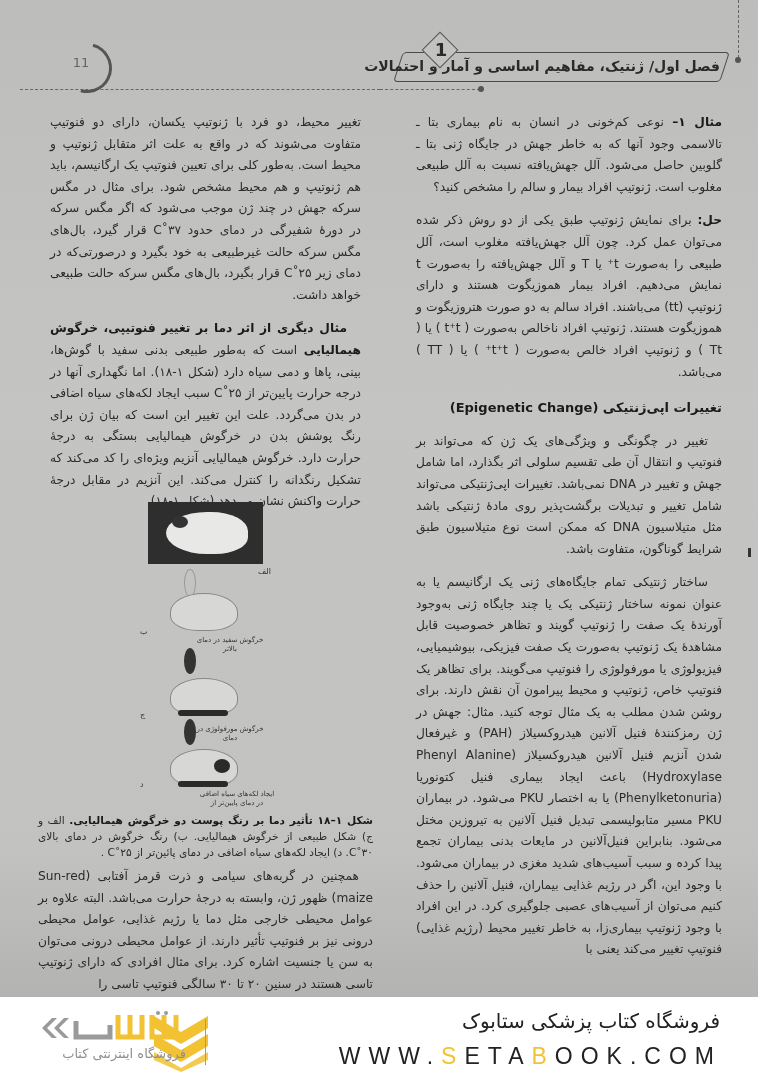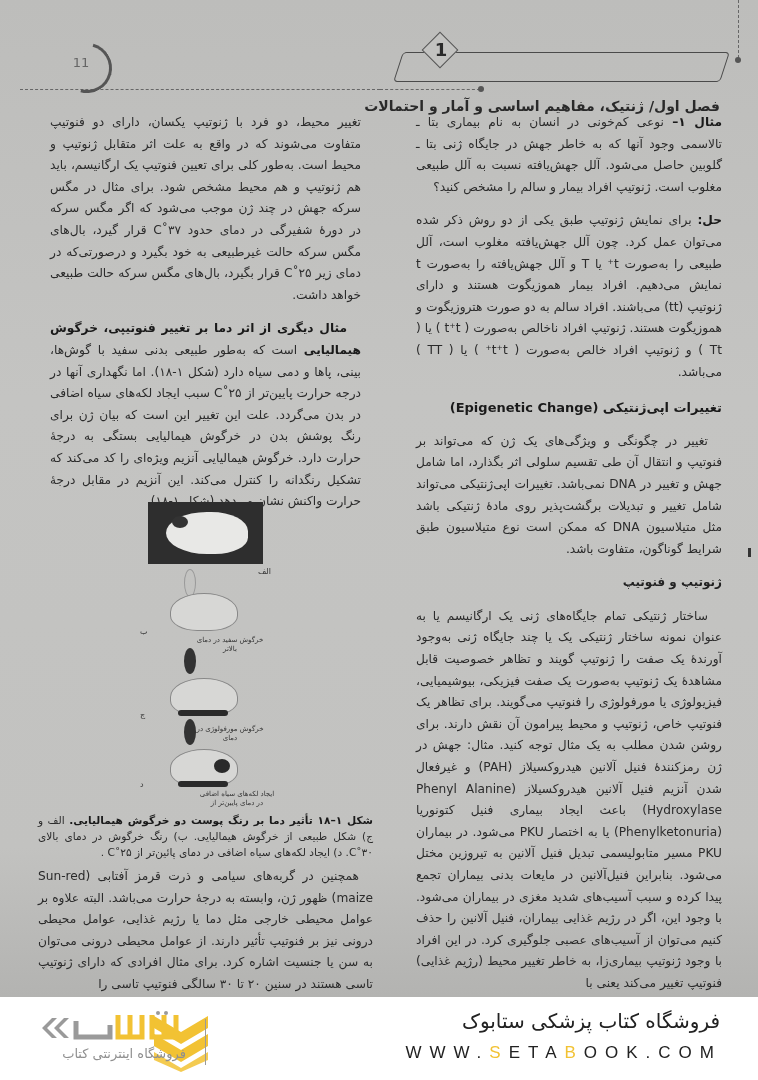--- a/index.html
+++ b/index.html
@@ -25,21 +25,21 @@
 
   
   .header-banner {
     position:absolute; left:398px; top:52px; width:325px; height:28px;
     border:1.6px solid #4a4a4a; border-radius:4px;
     transform:skewX(-18deg);
   }
   .header-title {
     position:absolute; left:420px; top:54px; width:300px; height:24px;
     direction:rtl; text-align:right; font-size:14px; font-weight:bold; color:#2a2a2a;
-    line-height:24px; white-space:nowrap;margin-top:40px;
+    line-height:24px; white-space:nowrap;
   }
   .chapter-diamond {
     position:absolute; left:427px; top:37px; width:24px; height:24px;
     border:1.6px solid #555; transform:rotate(45deg); background:#c2c2c0;
   }
   .chapter-num {
     position:absolute; left:427px; top:38px; width:28px; text-align:center;
     font-size:18px; font-weight:bold; color:#2a2a2a; line-height:24px;
   }
   .dashed-h { position:absolute; height:0; border-top:1.4px dashed #666; }
@@ -83,21 +83,21 @@
   .margin-mark { position:absolute; width:3px; height:9px; background:#333; }
 
   
   .footer {
     position:absolute; left:0; top:997px; width:758px; height:83px; background:#ffffff;
   }
   .footer-title {
     position:absolute; right:38px; top:12px; direction:rtl; font-size:20px; color:#222; white-space:nowrap;
   }
   .footer-url {
-    position:absolute; right:36px; top:46px; font-size:17px; letter-spacing:8px; color:#222;
+    position:absolute; right:36px; top:46px; font-size:23px; letter-spacing:8px; color:#222;
     font-family:"Liberation Sans", sans-serif; white-space:nowrap;
   }
   .footer-url .accent { color:#f2c233; }
   .logo-chevron { position:absolute; left:150px; top:13px; width:62px; height:62px; }
   .logo-sep { position:absolute; left:205px; top:22px; width:1px; height:46px; background:#9a9a9a; }
   .logo-wordmark { position:absolute; left:40px; top:14px; width:155px; height:34px; }
   .logo-sub {
     position:absolute; left:52px; top:49px; width:144px; direction:rtl; text-align:center;
     font-size:13px; color:#8f8f8f; white-space:nowrap;
   }
@@ -117,21 +117,20 @@
   <div class="dot" style="left:478px; top:86px;"></div>
   <div class="dashed-h" style="left:20px; top:89px; width:360px;"></div>
   <div class="page-num-ring"></div>
   <div class="page-num">11</div>
 
   <div class="col col-right rtl">
     <p><span class="bold">مثال ۱–</span> <span>نوعی کم‌خونی در انسان به نام بیماری بتا ـ تالاسمی وجود آنها که به خاطر جهش در جایگاه ژنی بتا ـ گلوبین حاصل می‌شود. آلل جهش‌یافته نسبت به آلل طبیعی مغلوب است. ژنوتیپ افراد بیمار و سالم را مشخص کنید؟</span></p>
     <p><span class="bold">حل:</span> <span>برای نمایش ژنوتیپ طبق یکی از دو روش ذکر شده می‌توان عمل کرد. چون آلل جهش‌یافته مغلوب است، آلل طبیعی را به‌صورت t⁺ یا T و آلل جهش‌یافته را به‌صورت t نمایش می‌دهیم. افراد بیمار هموزیگوت هستند و دارای ژنوتیپ (tt) می‌باشند. افراد سالم به دو صورت هتروزیگوت و هموزیگوت هستند. ژنوتیپ افراد ناخالص به‌صورت ( t⁺t ) یا ( Tt ) و ژنوتیپ افراد خالص به‌صورت ( t⁺t⁺ ) یا ( TT ) می‌باشد.</span></p>
     <p class="heading">تغییرات اپی‌ژنتیکی (Epigenetic Change)</p>
     <p class="indent">تغییر در چگونگی و ویژگی‌های یک ژن که می‌تواند بر فنوتیپ و انتقال آن طی تقسیم سلولی اثر بگذارد، اما شامل جهش و تغییر در DNA نمی‌باشد. تغییرات اپی‌ژنتیکی می‌تواند شامل تغییر و تبدیلات برگشت‌پذیر روی مادهٔ ژنتیکی باشد مثل متیلاسیون DNA که ممکن است نوع متیلاسیون طبق شرایط گوناگون، متفاوت باشد.</p>
-    <p class="subheading">ژنوتیپ و فنوتیپ</p>
     <p class="indent">ساختار ژنتیکی تمام جایگاه‌های ژنی یک ارگانیسم یا به عنوان نمونه ساختار ژنتیکی یک یا چند جایگاه ژنی به‌وجود آورندهٔ یک صفت را ژنوتیپ گویند و تظاهر خصوصیت قابل مشاهدهٔ یک ژنوتیپ به‌صورت یک صفت فیزیکی، بیوشیمیایی، فیزیولوژی یا مورفولوژی را فنوتیپ می‌گویند. برای تظاهر یک فنوتیپ خاص، ژنوتیپ و محیط پیرامون آن نقش دارند. برای روشن شدن مطلب به یک مثال توجه کنید. مثال: جهش در ژن رمزکنندهٔ فنیل آلانین هیدروکسیلاز (PAH) و غیرفعال شدن آنزیم فنیل آلانین هیدروکسیلاز (Phenyl Alanine Hydroxylase) باعث ایجاد بیماری فنیل کتونوریا (Phenylketonuria) یا به اختصار PKU می‌شود. در بیماران PKU مسیر متابولیسمی تبدیل فنیل آلانین به تیروزین مختل می‌شود. بنابراین فنیل‌آلانین در مایعات بدنی بیماران تجمع پیدا کرده و سبب آسیب‌های شدید مغزی در بیماران می‌شود. با وجود این، اگر در رژیم غذایی بیماران، فنیل آلانین را حذف کنیم می‌توان از آسیب‌های عصبی جلوگیری کرد. در این افراد با وجود ژنوتیپ بیماری‌زا، به خاطر تغییر محیط (رژیم غذایی) فنوتیپ تغییر می‌کند یعنی با</p>
   </div>
 
   <div class="margin-mark" style="left:748px; top:548px;"></div>
 
   <div class="col col-left rtl">
     <p>تغییر محیط، دو فرد با ژنوتیپ یکسان، دارای دو فنوتیپ متفاوت می‌شوند که در واقع به علت اثر متقابل ژنوتیپ و محیط است. به‌طور کلی برای تعیین فنوتیپ یک ارگانیسم، باید هم ژنوتیپ و هم محیط مشخص شود. برای مثال در مگس سرکه جهش در چند ژن موجب می‌شود که اگر مگس سرکه در دورهٔ شفیرگی در دمای حدود ۳۷˚C قرار گیرد، بال‌های مگس سرکه حالت غیرطبیعی به خود بگیرد و درصورتی‌که در دمای زیر ۲۵˚C قرار بگیرد، بال‌های مگس سرکه حالت طبیعی خواهد داشت.</p>
     <p class="indent"><span class="bold">مثال دیگری از اثر دما بر تغییر فنوتیپی، خرگوش هیمالیایی</span> <span>است که به‌طور طبیعی بدنی سفید با گوش‌ها، بینی، پاها و دمی سیاه دارد (شکل ۱-۱۸). اما نگهداری آنها در درجه حرارت پایین‌تر از ۲۵˚C سبب ایجاد لکه‌های سیاه اضافی در بدن می‌گردد. علت این تغییر این است که بیان ژن برای رنگ پوشش بدن در خرگوش هیمالیایی بستگی به درجهٔ حرارت دارد. خرگوش هیمالیایی آنزیم ویژه‌ای را کد می‌کند که تشکیل رنگدانه را کنترل می‌کند. این آنزیم در مقابل درجهٔ حرارت واکنش نشان می‌دهد (شکل ۱-۱۸).</span></p>
   </div>
 

